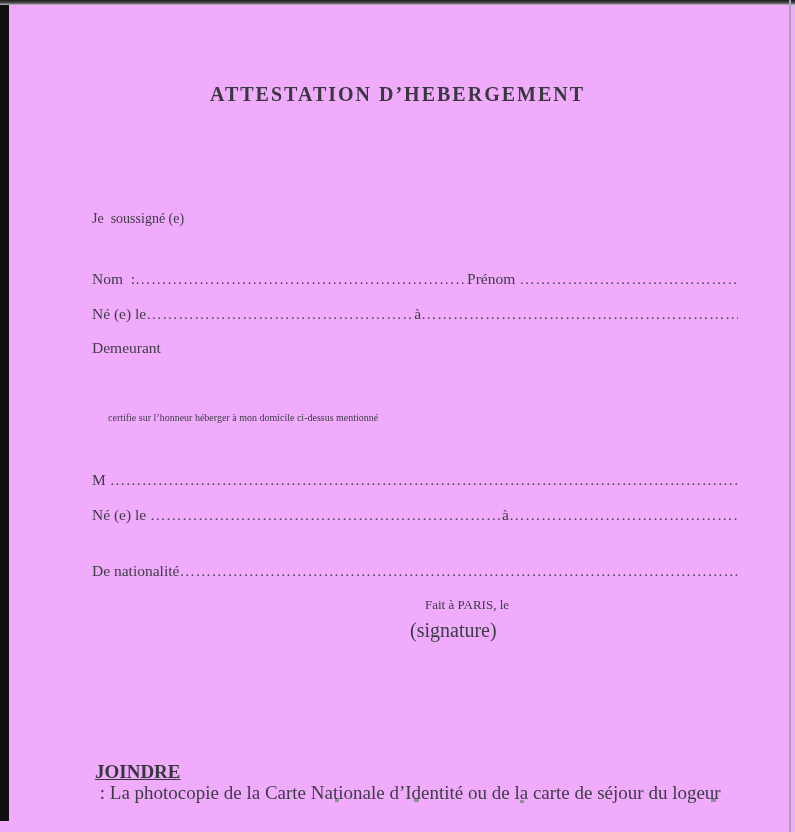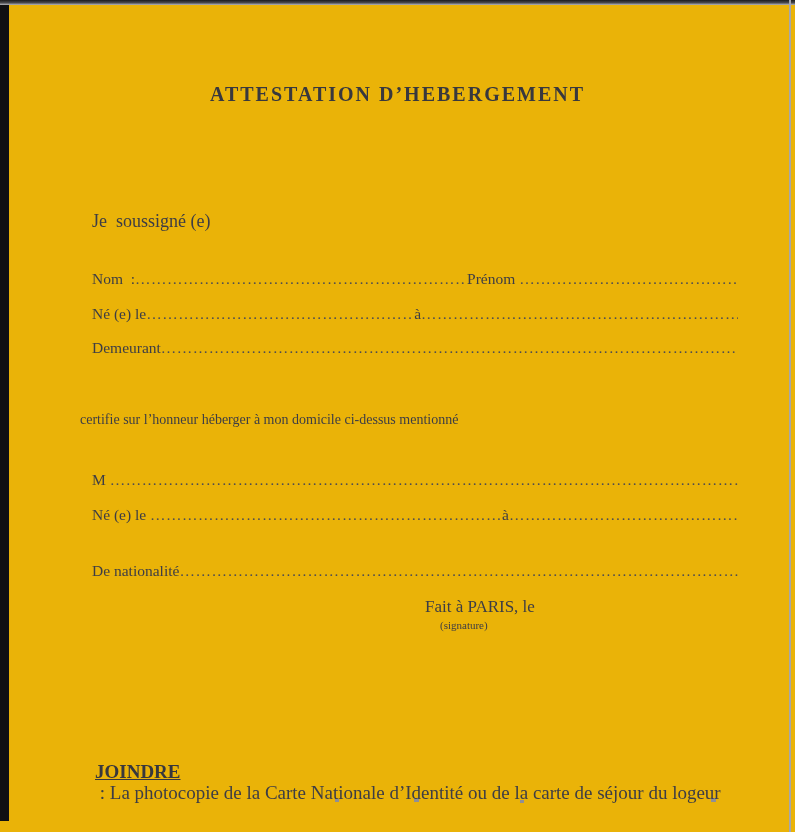--- a/index.html
+++ b/index.html
@@ -1,19 +1,19 @@
 <!DOCTYPE html>
 <html><head>
 <meta charset="utf-8">
 <style>
   html, body { margin:0; padding:0; background:#ffffff; }
   .page {
     position:relative;
     width:795px; height:832px;
-    background:#eab308;
+    background:#f0abfc;
     overflow:hidden;
     font-family:"Liberation Serif", "DejaVu Serif", serif;
     color:#3d3d45;
   }
   
   .edge-top { position:absolute; top:0; left:0; width:795px; height:5px;
     background:linear-gradient(to bottom, #1c1c1e 0%, #4a4a4e 55%, #b9b9bd 100%); }
   .edge-left { position:absolute; top:5px; left:0; width:9px; height:816px; background:#101012; }
   .edge-right { position:absolute; top:0; left:789px; width:2px; height:832px; background:#a6a6aa; }
   .speck { position:absolute; background:#8f8f96; }
@@ -23,51 +23,51 @@
   .s4 { left:711px; top:798px; width:5px; height:4px; }
 
   .title {
     position:absolute; top:83px; left:0; width:795px;
     text-align:center;
     font-size:20px; font-weight:bold; letter-spacing:2px;
     color:#38383e;
   }
   .intro {
     position:absolute; top:211px; left:92px;
-    font-size:18px; white-space:pre;
+    font-size:14px; white-space:pre;
   }
   .certify {
-    position:absolute; top:412px; left:80px;
-    font-size:14px;
+    position:absolute; top:412px; left:108px;
+    font-size:10px;
     text-align:center;
   }
   .row {
     position:absolute; left:92px; width:646px;
     display:flex; align-items:baseline;
     font-size:15.5px;
   }
   .lbl { white-space:pre; flex:0 0 auto; }
   .dots {
     overflow:hidden; white-space:nowrap;
     color:#4b4b53; letter-spacing:0.5px;
     flex:0 0 auto; min-width:0;
   }
   .dots.grow { flex:1 1 0; width:auto; }
   .row-nom        { top:270px; }
   .row-ne1        { top:305px; }
-  .row-demeurant  { top:339px; }
+  .row-demeurant  { top:339px;flex-direction:column; }
   .row-m          { top:471px; }
   .row-ne2        { top:506px; }
   .row-nationalite{ top:562px; }
   .row-nom .dots-a { width:332px; }
   .row-ne1 .dots-a { width:268px; }
   .row-ne2 .dots-a { width:352px; }
 
-  .closing-fait { position:absolute; top:597px; left:425px; font-size:17px; }
-  .closing-sig  { position:absolute; top:619px; left:440px; font-size:11px; }
+  .closing-fait { position:absolute; top:597px; left:425px; font-size:13px; }
+  .closing-sig  { position:absolute; top:619px; left:410px; font-size:20px; }
 
   .footer {
     position:absolute; top:761px; left:95px; width:645px;
     font-size:19px; line-height:21px;
   }
   .joindre {
     font-weight:bold;
     text-decoration:underline;
     color:#37373d;
   }

